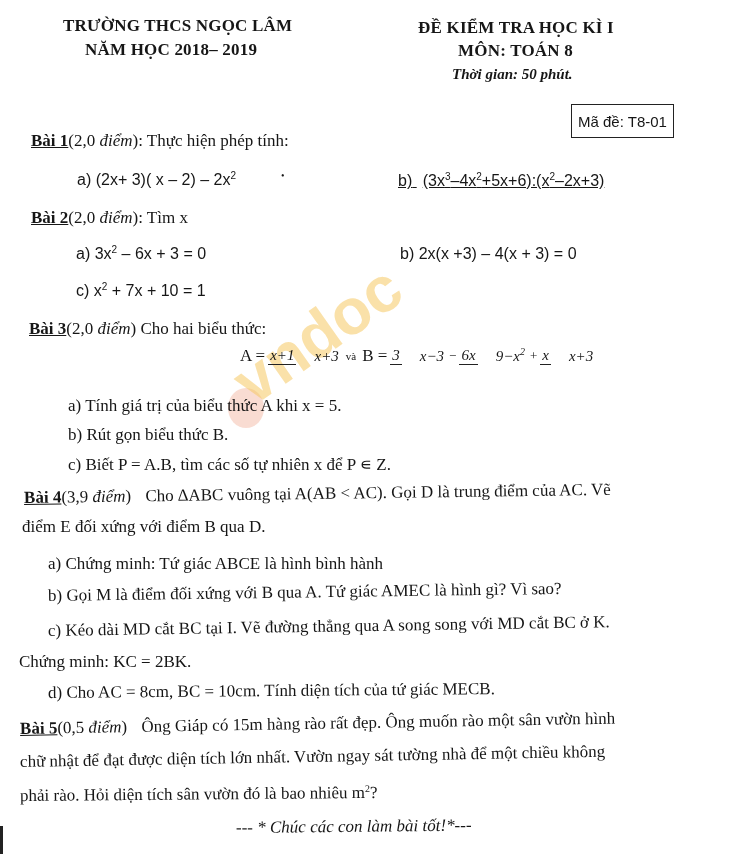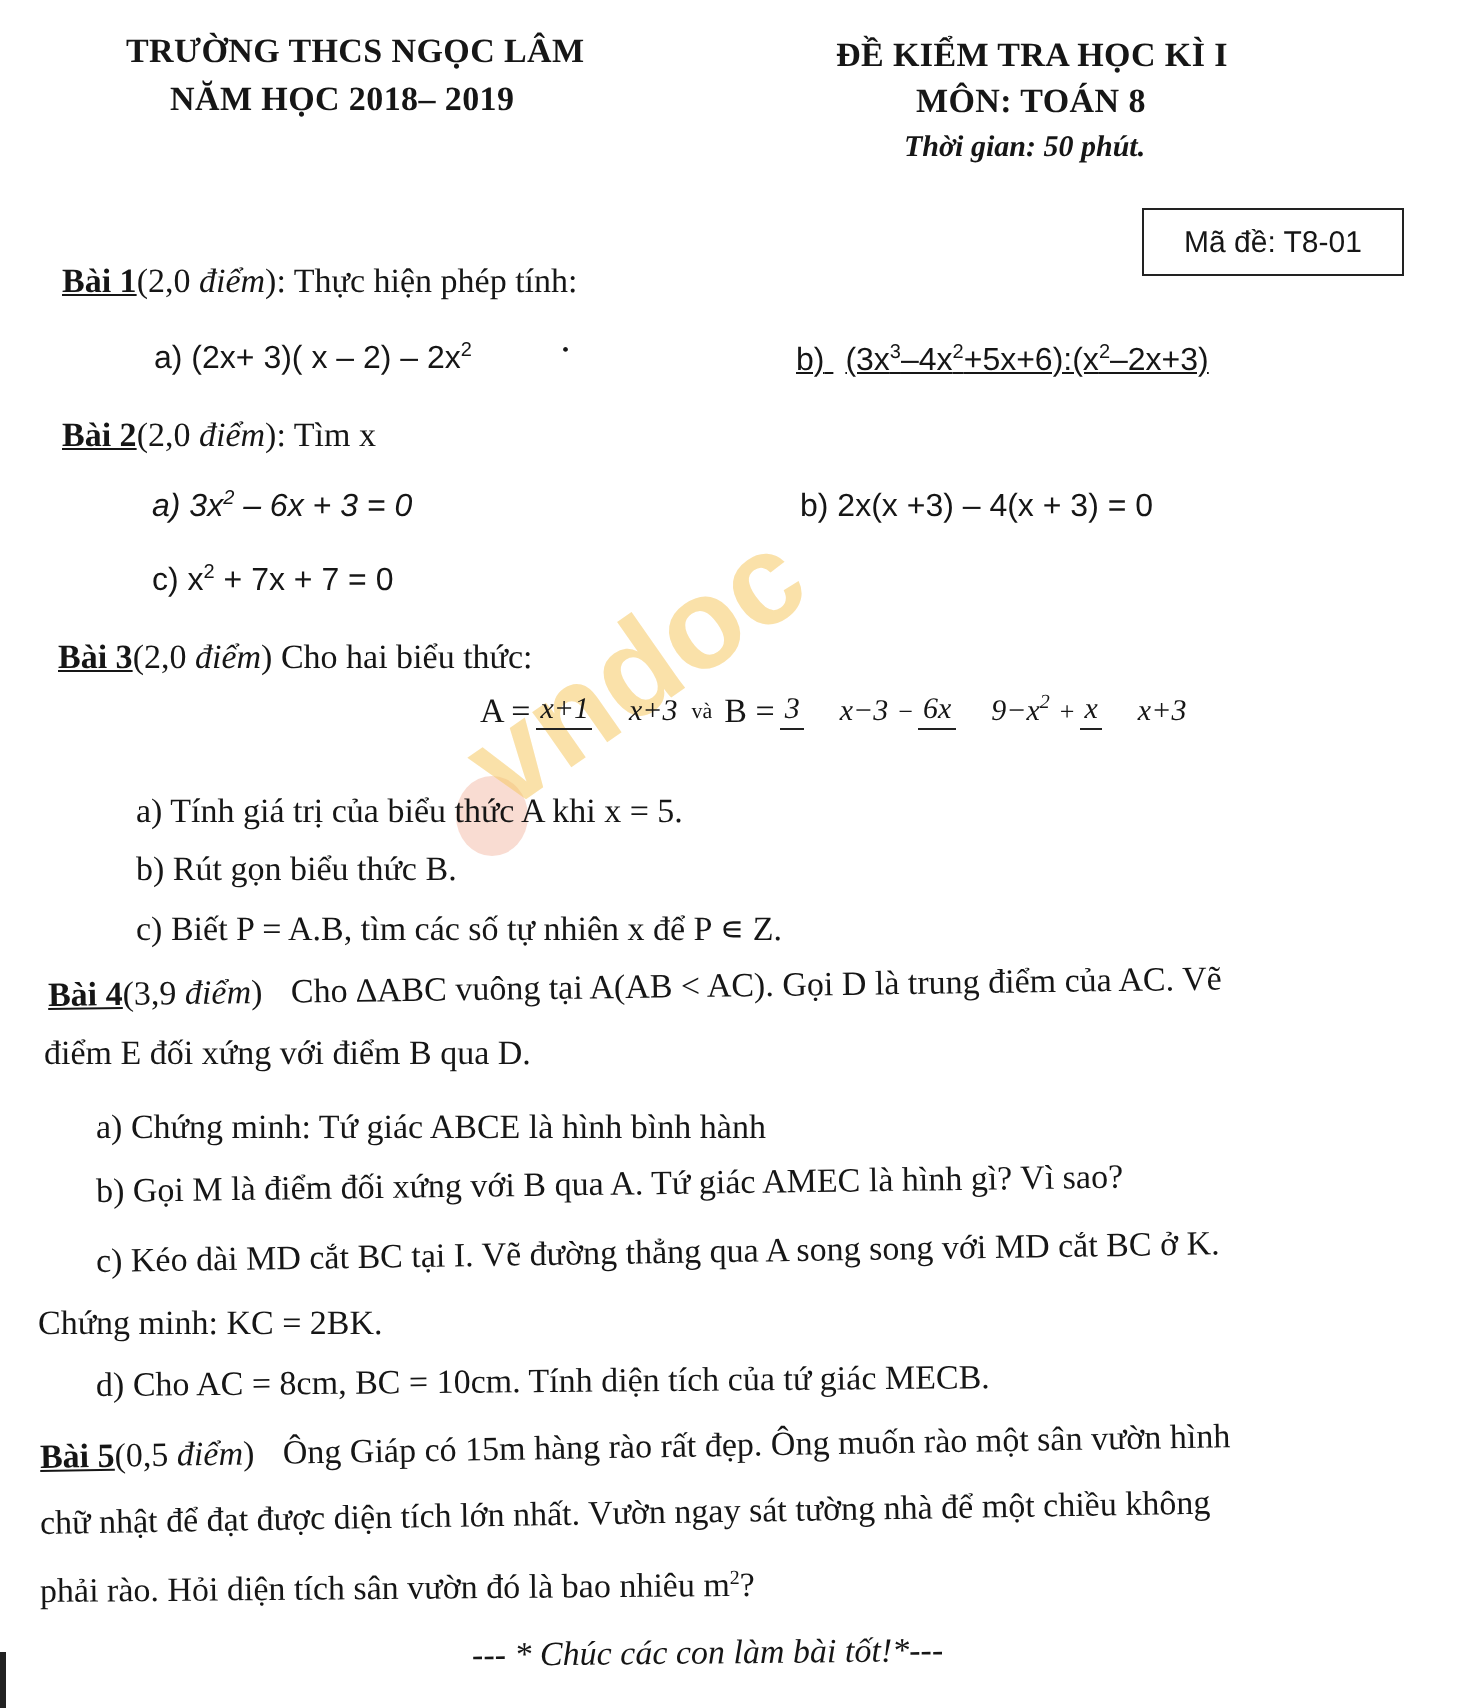--- a/index.html
+++ b/index.html
@@ -9,21 +9,21 @@
   }
   .abs { position:absolute; white-space:nowrap; }
   .hdr { font-weight:bold; font-size:17px; letter-spacing:0.2px; }
   .t  { font-size:16px; }
   .t17 { font-size:17px; }
   .it { font-style:italic; }
   .b  { font-weight:bold; }
   .u  { text-decoration:underline; }
   sup { font-size:10px; vertical-align:6px; line-height:0; }
   .code-box {
-    position:absolute; left:571px; top:104px; width:131px; height:34px;
+    position:absolute; left:571px; top:104px; width:103px; height:34px;
     border:1.5px solid #222; box-sizing:border-box;
     display:flex; align-items:center; justify-content:center;
     font-family:"Liberation Sans", sans-serif; font-size:15px;
   }
   .frac { display:inline-flex; flex-direction:row; align-items:center; vertical-align:middle; margin:0 3px; }
   .frac .num { border-bottom:1px solid #222; padding:0 2px; line-height:17px; font-style:italic; font-size:15px; }
   .frac .den { padding:0 2px; line-height:17px; font-style:italic; font-size:15px;margin-left:16px; }
   .math-line { font-size:17px; display:flex; align-items:center; }
   .watermark {
     position:absolute; left:240px; top:300px; width:180px; height:120px;
@@ -64,26 +64,26 @@
 <div class="abs t sans" style="left:398px;top:172px;text-decoration:underline;">
   <span>b)</span>
   <span style="margin-left:6px;">
     <span>(3x</span><sup>3</sup><span>–4x</span><sup>2</sup><span>+5x+6):(x</span><sup>2</sup><span>–2x+3)</span>
   </span>
 </div>
 
 <div class="abs t17" style="left:31px;top:208px;">
   <span class="b u">Bài 2</span><span>(2,0 </span><span class="it">điểm</span><span>): Tìm x</span>
 </div>
-<div class="abs t sans" style="left:76px;top:245px;font-style:italic;">
+<div class="abs t sans" style="left:76px;top:245px;">
   <span>a)  3x</span><sup>2</sup><span> – 6x + 3 = 0</span>
 </div>
 <div class="abs t sans" style="left:400px;top:245px;">b) 2x(x +3) – 4(x + 3) = 0</div>
 <div class="abs t sans" style="left:76px;top:282px;">
-  <span>c) x</span><sup>2</sup><span> + 7x + 7 = 0</span>
+  <span>c) x</span><sup>2</sup><span> + 7x + 10 = 1</span>
 </div>
 
 <div class="abs t17" style="left:29px;top:319px;">
   <span class="b u">Bài 3</span><span>(2,0 </span><span class="it">điểm</span><span>) Cho hai biểu thức:</span>
 </div>
 <div class="abs math-line" style="left:240px;top:346px;">
   <span>A =</span>
   <span class="frac">
     <span class="num">x+1</span>
     <span class="den">x+3</span>

